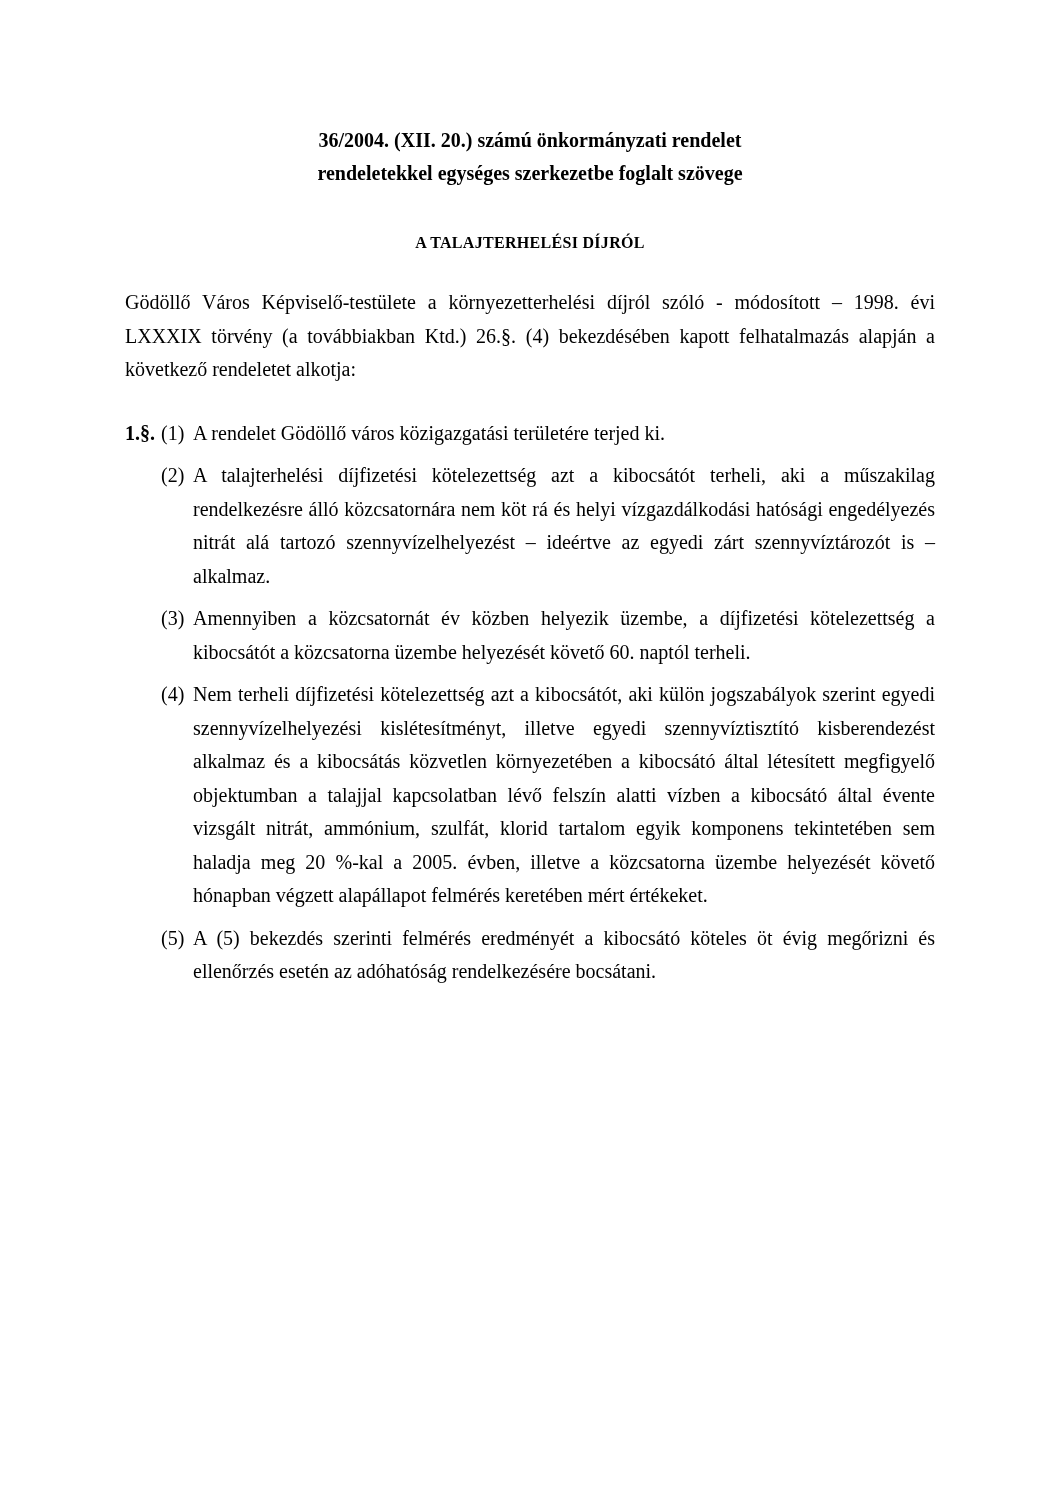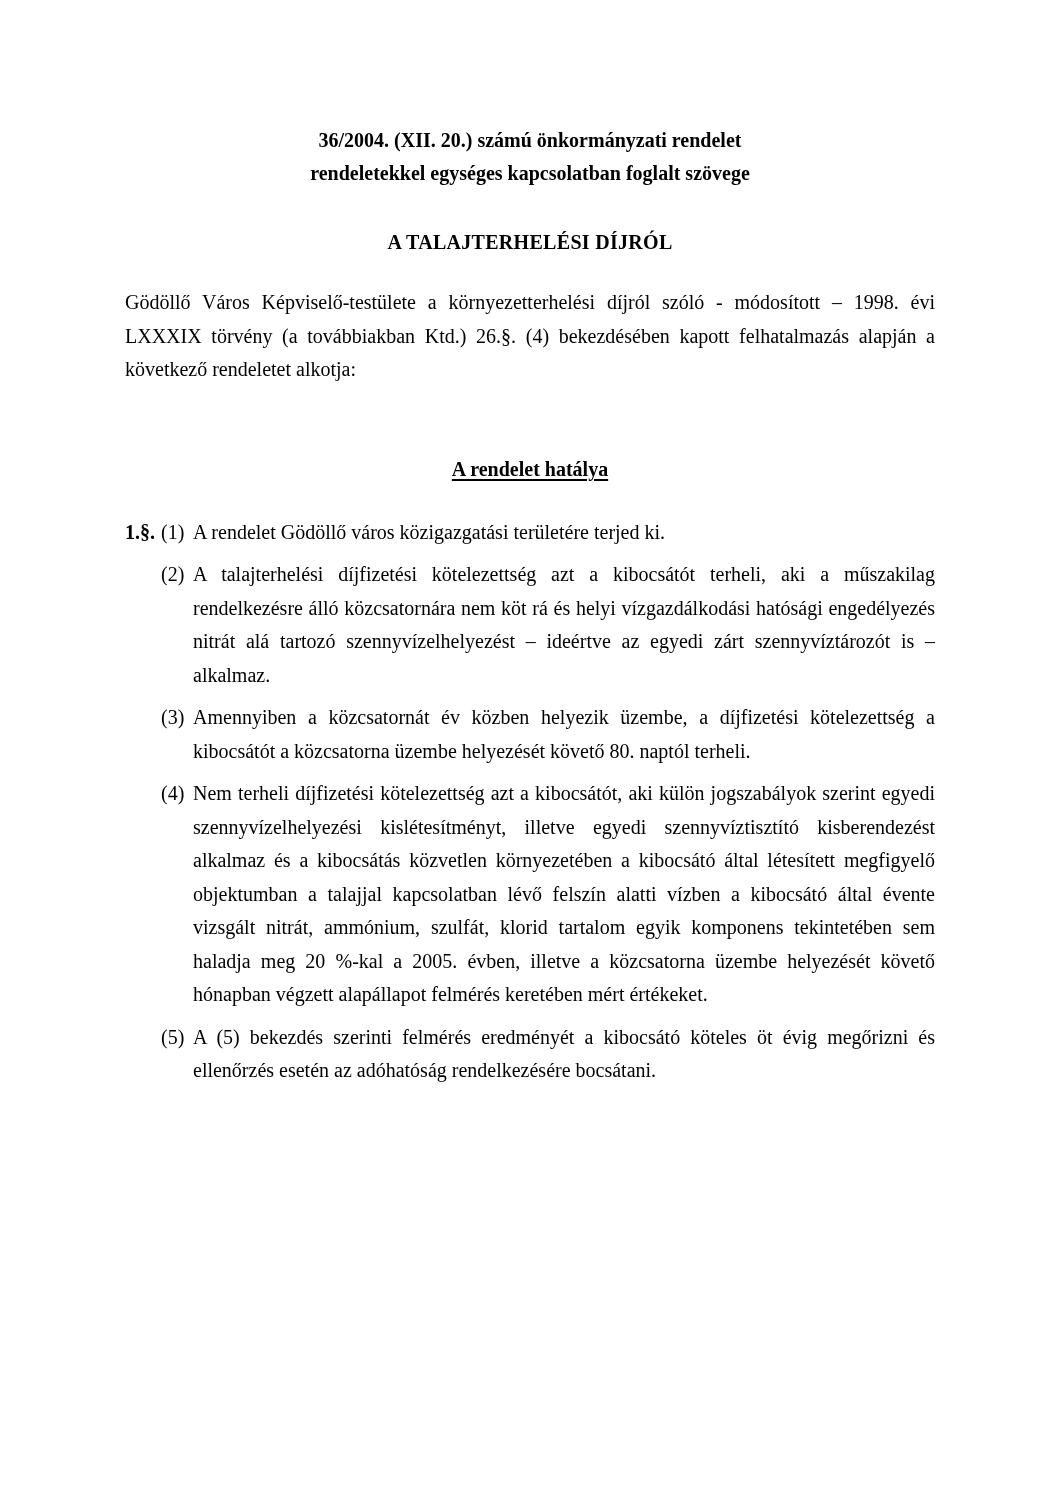--- a/index.html
+++ b/index.html
@@ -27,21 +27,21 @@
     font-size: 20px;
     line-height: 33px;
   }
   .title-line {
     white-space: nowrap;
   }
   .subject-title {
     margin-top: 36px;
     text-align: center;
     font-weight: bold;
-    font-size: 20px;
+    font-size: 16px;
     line-height: 33px;
     letter-spacing: 0.3px;
     white-space: nowrap;
   }
   .intro {
     margin-top: 27px;
     font-size: 20px;
     line-height: 33.5px;
     text-align: justify;
   }
@@ -83,45 +83,44 @@
   }
 </style>
 </head>
 <body>
 
 <div class="page">
   <div class="content">
 
     <div class="title-block">
       <div class="title-line">36/2004. (XII. 20.) számú önkormányzati rendelet</div>
-      <div class="title-line">rendeletekkel egységes kapcsolatban foglalt szövege</div>
+      <div class="title-line">rendeletekkel egységes szerkezetbe foglalt szövege</div>
     </div>
 
     <div class="subject-title">A TALAJTERHELÉSI DÍJRÓL</div>
 
     <p class="intro">Gödöllő Város Képviselő-testülete a környezetterhelési díjról szóló - módosított – 1998. évi LXXXIX törvény (a továbbiakban Ktd.) 26.§. (4) bekezdésében kapott felhatalmazás alapján a következő rendeletet alkotja:</p>
 
-    <div class="section-heading">A rendelet hatálya</div>
 
     <div class="clauses">
 
       <div class="clause">
         <span class="clause-prefix">1.§.</span>
         <span class="clause-num">(1)</span>
         <div class="clause-text">A rendelet Gödöllő város közigazgatási területére terjed ki.</div>
       </div>
 
       <div class="clause indented">
         <span class="clause-num">(2)</span>
         <div class="clause-text">A talajterhelési díjfizetési kötelezettség azt a kibocsátót terheli, aki a műszakilag rendelkezésre álló közcsatornára nem köt rá és helyi vízgazdálkodási hatósági engedélyezés nitrát alá tartozó szennyvízelhelyezést – ideértve az egyedi zárt szennyvíztározót is – alkalmaz.</div>
       </div>
 
       <div class="clause indented">
         <span class="clause-num">(3)</span>
-        <div class="clause-text">Amennyiben a közcsatornát év közben helyezik üzembe, a díjfizetési kötelezettség a kibocsátót a közcsatorna üzembe helyezését követő 80. naptól terheli.</div>
+        <div class="clause-text">Amennyiben a közcsatornát év közben helyezik üzembe, a díjfizetési kötelezettség a kibocsátót a közcsatorna üzembe helyezését követő 60. naptól terheli.</div>
       </div>
 
       <div class="clause indented">
         <span class="clause-num">(4)</span>
         <div class="clause-text">Nem terheli díjfizetési kötelezettség azt a kibocsátót, aki külön jogszabályok szerint egyedi szennyvízelhelyezési kislétesítményt, illetve egyedi szennyvíztisztító kisberendezést alkalmaz és a kibocsátás közvetlen környezetében a kibocsátó által létesített megfigyelő objektumban a talajjal kapcsolatban lévő felszín alatti vízben a kibocsátó által évente vizsgált nitrát, ammónium, szulfát, klorid tartalom egyik komponens tekintetében sem haladja meg 20 %-kal a 2005. évben, illetve a közcsatorna üzembe helyezését követő hónapban végzett alapállapot felmérés keretében mért értékeket.</div>
       </div>
 
       <div class="clause indented">
         <span class="clause-num">(5)</span>
         <div class="clause-text">A (5) bekezdés szerinti felmérés eredményét a kibocsátó köteles öt évig megőrizni és ellenőrzés esetén az adóhatóság rendelkezésére bocsátani.</div>

